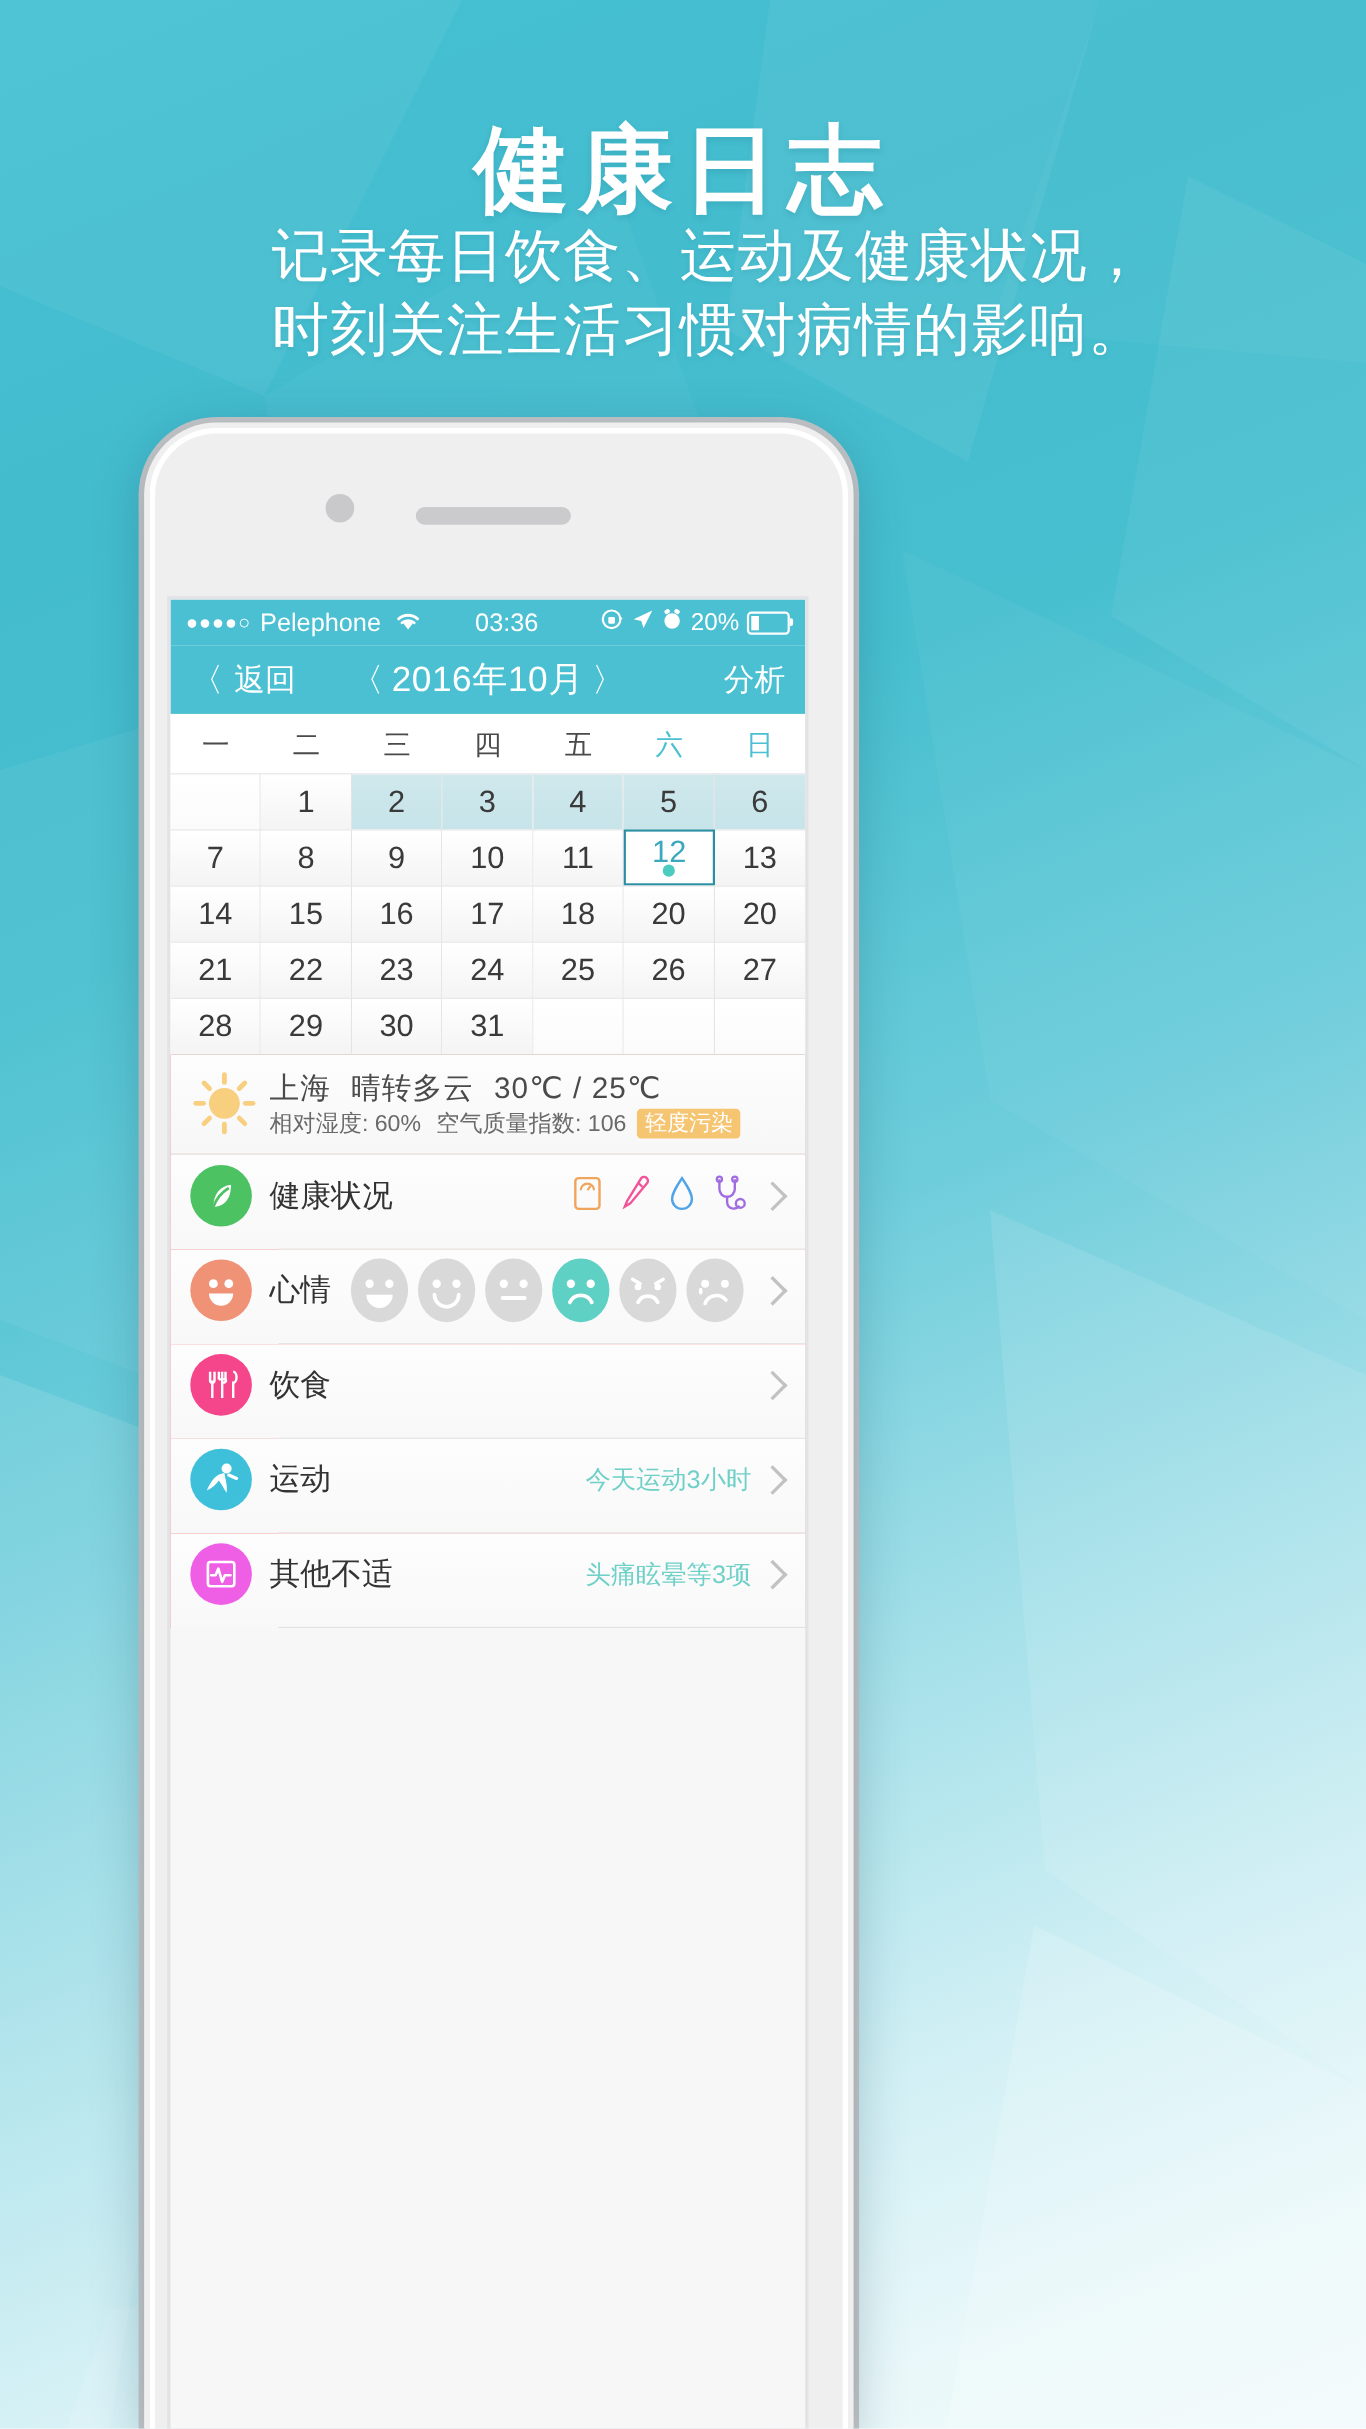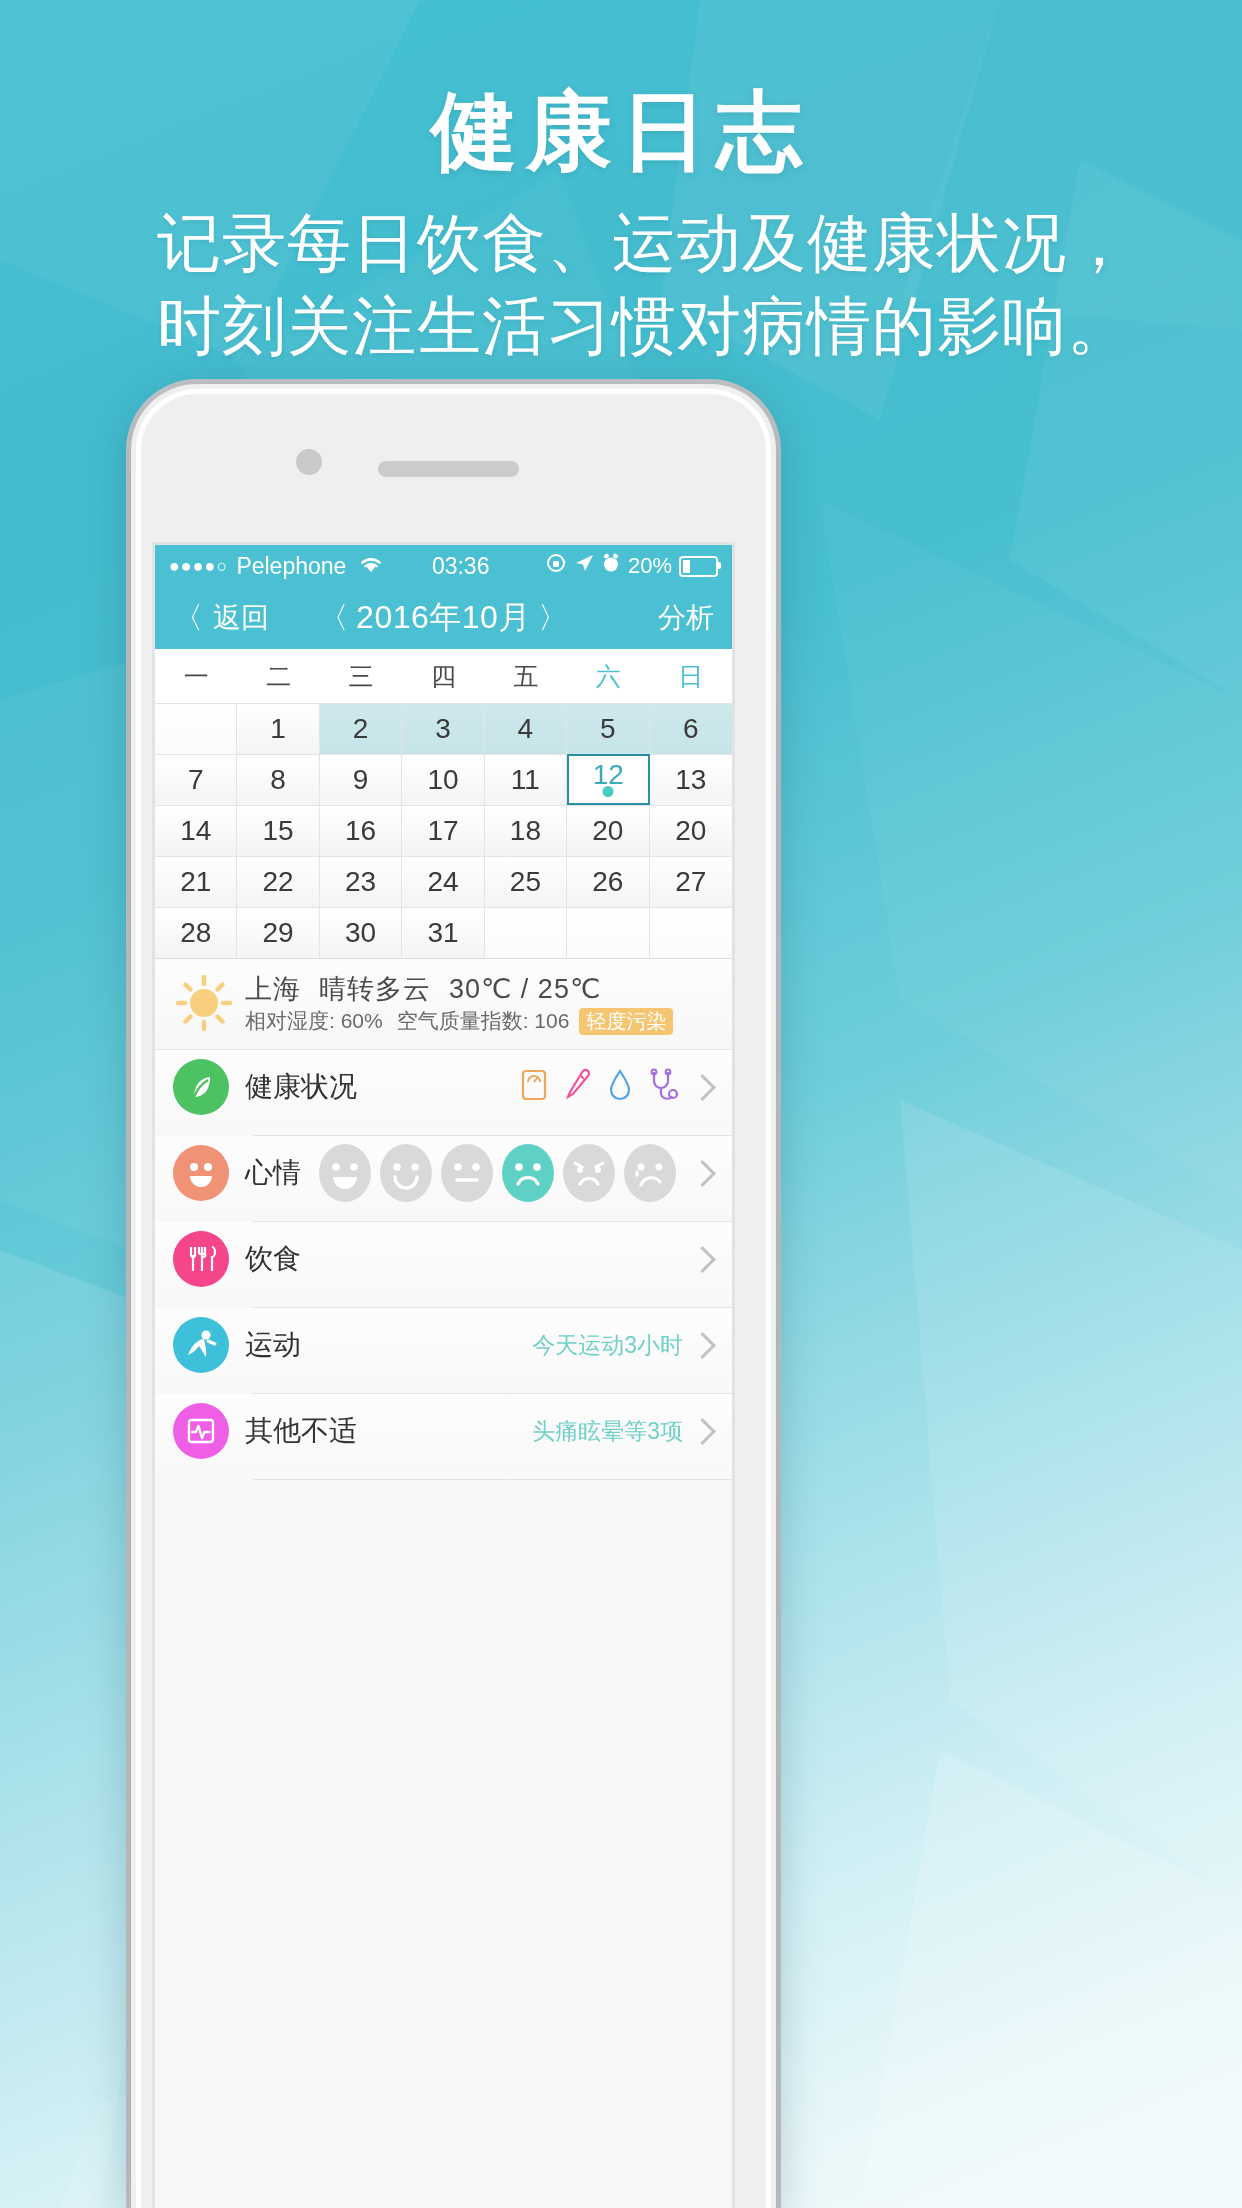--- a/index.html
+++ b/index.html
@@ -23,36 +23,35 @@
         #f3fbfc 100%);
     overflow: hidden;
   }
 
   
   .facet { position: absolute; pointer-events: none; }
 
   
   .headline-wrap {
     position: absolute;
-    left: 0; top: 88px;
+    left: 0; top: 112px;
     width: 1242px;
     text-align: center;
     color: #ffffff;
     z-index: 5;
   }
   .hl-title {
     font-size: 86px;
     line-height: 1.02;
     font-weight: bold;
     letter-spacing: 9px;
     text-shadow: 0 2px 6px rgba(0,70,90,0.13);
   }
   .hl-sub {
-    margin-top: 26px;
-    font-size: 64px;
+    font-size: 52px;
     line-height: 1.30;
     font-weight: normal;
     letter-spacing: 1px;
     text-shadow: 0 2px 5px rgba(0,70,90,0.10);
     padding-left: 47px;
   }
 
   
   .phone {
     position: absolute;

